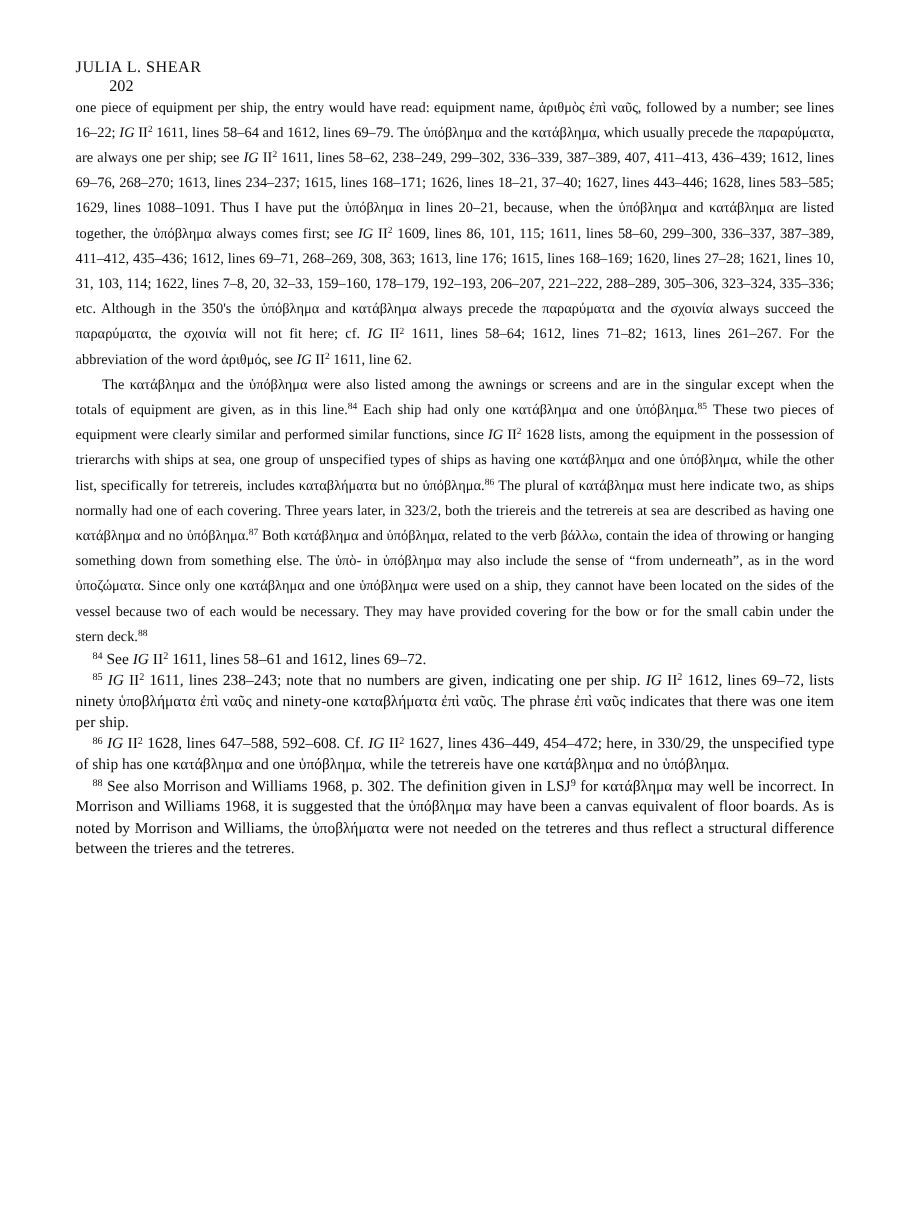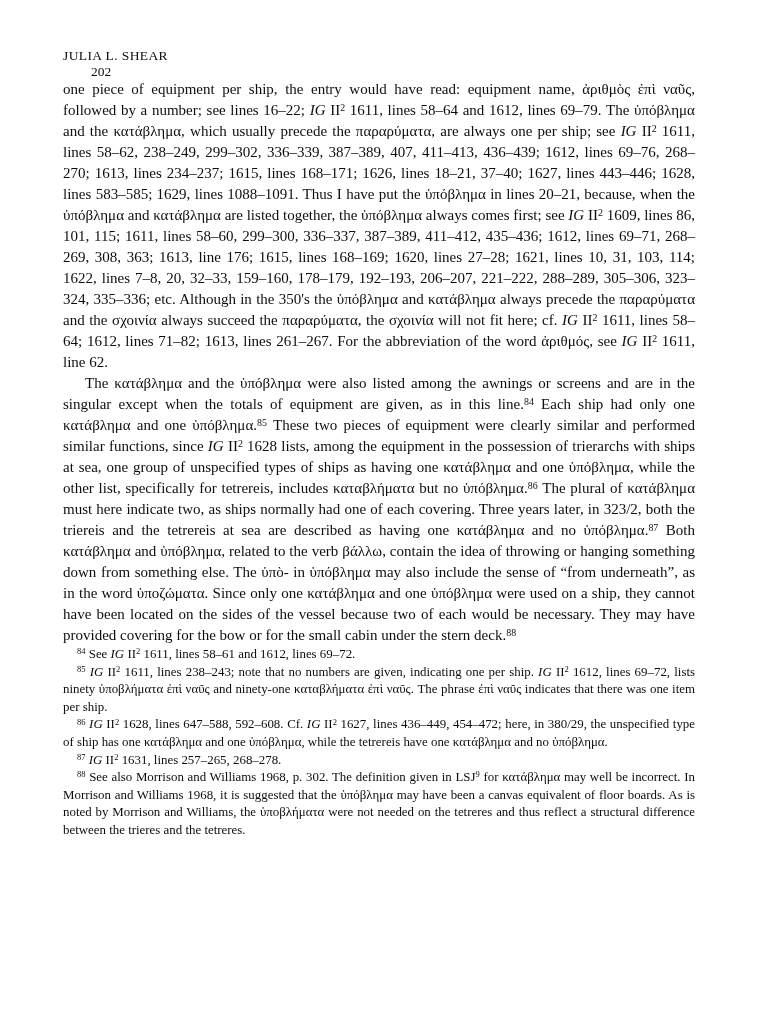--- a/index.html
+++ b/index.html
@@ -37,21 +37,21 @@
   }
   .running-head {
     position: absolute;
     left: 0;
     right: 0;
     top: 0;
     text-align: left;
     letter-spacing: 0.4px;
   }
   .body-text {
-    font-size: 15px;
+    font-size: 12px;
     line-height: 21px;
     text-align: justify;
   }
   .body-text p {
     margin: 0;
   }
   .body-text p.indent {
     text-indent: 22px;
   }
   .footnotes {
@@ -85,18 +85,17 @@
   </header>
 
   <main class="body-text">
       <p><span>one piece of equipment per ship, the entry would have read: equipment name, ἀριθμὸς ἐπὶ ναῦς, followed by a number; see lines 16–22; </span><span class="it">IG</span><span> II</span><sup>2</sup><span> 1611, lines 58–64 and 1612, lines 69–79. The ὑπόβλημα and the κατάβλημα, which usually precede the παραρύματα, are always one per ship; see </span><span class="it">IG</span><span> II</span><sup>2</sup><span> 1611, lines 58–62, 238–249, 299–302, 336–339, 387–389, 407, 411–413, 436–439; 1612, lines 69–76, 268–270; 1613, lines 234–237; 1615, lines 168–171; 1626, lines 18–21, 37–40; 1627, lines 443–446; 1628, lines 583–585; 1629, lines 1088–1091. Thus I have put the ὑπόβλημα in lines 20–21, because, when the ὑπόβλημα and κατάβλημα are listed together, the ὑπόβλημα always comes first; see </span><span class="it">IG</span><span> II</span><sup>2</sup><span> 1609, lines 86, 101, 115; 1611, lines 58–60, 299–300, 336–337, 387–389, 411–412, 435–436; 1612, lines 69–71, 268–269, 308, 363; 1613, line 176; 1615, lines 168–169; 1620, lines 27–28; 1621, lines 10, 31, 103, 114; 1622, lines 7–8, 20, 32–33, 159–160, 178–179, 192–193, 206–207, 221–222, 288–289, 305–306, 323–324, 335–336; etc. Although in the 350's the ὑπόβλημα and κατάβλημα always precede the παραρύματα and the σχοινία always succeed the παραρύματα, the σχοινία will not fit here; cf. </span><span class="it">IG</span><span> II</span><sup>2</sup><span> 1611, lines 58–64; 1612, lines 71–82; 1613, lines 261–267. For the abbreviation of the word ἀριθμός, see </span><span class="it">IG</span><span> II</span><sup>2</sup><span> 1611, line 62.</span></p>
       <p class="indent"><span>The κατάβλημα and the ὑπόβλημα were also listed among the awnings or screens and are in the singular except when the totals of equipment are given, as in this line.</span><sup>84</sup><span> Each ship had only one κατάβλημα and one ὑπόβλημα.</span><sup>85</sup><span> These two pieces of equipment were clearly similar and performed similar functions, since </span><span class="it">IG</span><span> II</span><sup>2</sup><span> 1628 lists, among the equipment in the possession of trierarchs with ships at sea, one group of unspecified types of ships as having one κατάβλημα and one ὑπόβλημα, while the other list, specifically for tetrereis, includes καταβλήματα but no ὑπόβλημα.</span><sup>86</sup><span> The plural of κατάβλημα must here indicate two, as ships normally had one of each covering. Three years later, in 323/2, both the triereis and the tetrereis at sea are described as having one κατάβλημα and no ὑπόβλημα.</span><sup>87</sup><span> Both κατάβλημα and ὑπόβλημα, related to the verb βάλλω, contain the idea of throwing or hanging something down from something else. The ὑπὸ- in ὑπόβλημα may also include the sense of “from underneath”, as in the word ὑποζώματα. Since only one κατάβλημα and one ὑπόβλημα were used on a ship, they cannot have been located on the sides of the vessel because two of each would be necessary. They may have provided covering for the bow or for the small cabin under the stern deck.</span><sup>88</sup></p>
     </main>
 
   <section class="footnotes">
       <p><sup>84</sup><span> See </span><span class="it">IG</span><span> II</span><sup>2</sup><span> 1611, lines 58–61 and 1612, lines 69–72.</span></p>
       <p><sup>85</sup><span> </span><span class="it">IG</span><span> II</span><sup>2</sup><span> 1611, lines 238–243; note that no numbers are given, indicating one per ship. </span><span class="it">IG</span><span> II</span><sup>2</sup><span> 1612, lines 69–72, lists ninety ὑποβλήματα ἐπὶ ναῦς and ninety-one καταβλήματα ἐπὶ ναῦς. The phrase ἐπὶ ναῦς indicates that there was one item per ship.</span></p>
-      <p><sup>86</sup><span> </span><span class="it">IG</span><span> II</span><sup>2</sup><span> 1628, lines 647–588, 592–608. Cf. </span><span class="it">IG</span><span> II</span><sup>2</sup><span> 1627, lines 436–449, 454–472; here, in 380/29, the unspecified type of ship has one κατάβλημα and one ὑπόβλημα, while the tetrereis have one κατάβλημα and no ὑπόβλημα.</span></p>
-      <p><sup>87</sup><span> </span><span class="it">IG</span><span> II</span><sup>2</sup><span> 1631, lines 257–265, 268–278.</span></p>
+      <p><sup>86</sup><span> </span><span class="it">IG</span><span> II</span><sup>2</sup><span> 1628, lines 647–588, 592–608. Cf. </span><span class="it">IG</span><span> II</span><sup>2</sup><span> 1627, lines 436–449, 454–472; here, in 330/29, the unspecified type of ship has one κατάβλημα and one ὑπόβλημα, while the tetrereis have one κατάβλημα and no ὑπόβλημα.</span></p>
       <p><sup>88</sup><span> See also Morrison and Williams 1968, p. 302. The definition given in LSJ</span><sup>9</sup><span> for κατάβλημα may well be incorrect. In Morrison and Williams 1968, it is suggested that the ὑπόβλημα may have been a canvas equivalent of floor boards. As is noted by Morrison and Williams, the ὑποβλήματα were not needed on the tetreres and thus reflect a structural difference between the trieres and the tetreres.</span></p>
     </section>
 
 </div>
 
 </body></html>

